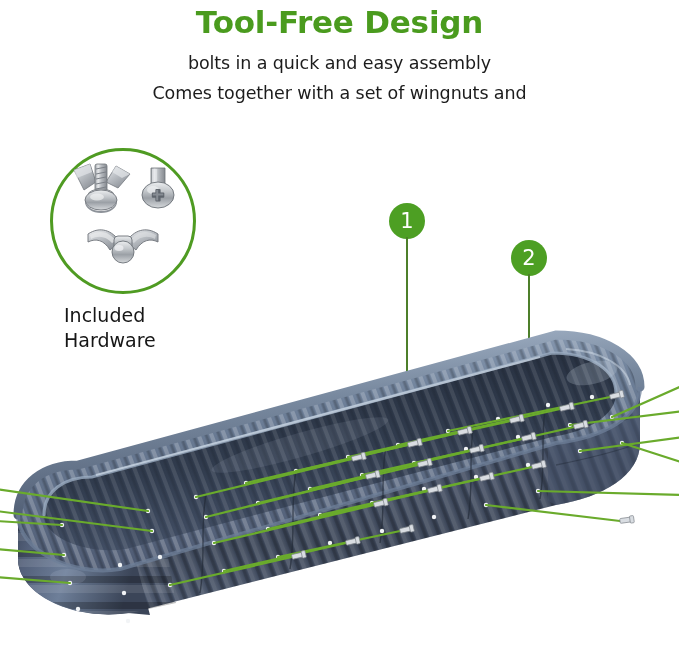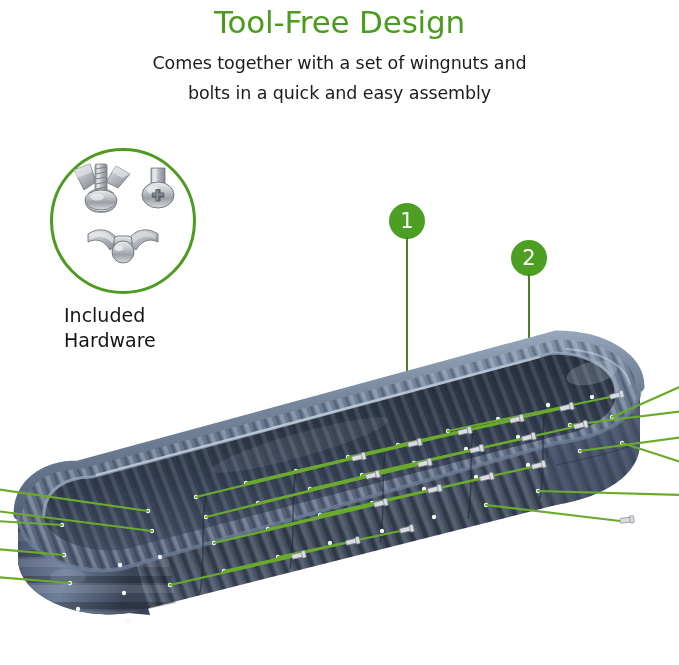--- a/index.html
+++ b/index.html
@@ -20,21 +20,21 @@
     position: absolute;
     top: 0;
     left: 0;
     width: 679px;
     text-align: center;
   }
   #title {
     margin: 0;
     padding-top: 3px;
     font-size: 31px;
-    font-weight: normal;
+    font-weight: bold;
     color: #4a9b1e;
     letter-spacing: -0.2px;
     line-height: 38px;
   }
   #subtitle {
     margin: 0;
     padding-top: 7px;
     font-size: 17.5px;
     font-weight: normal;
     color: #1c1c1c;
@@ -126,22 +126,22 @@
     height: 340px;
   }
   #product svg { display: block; }
 </style>
 </head>
 <body>
 
 <div id="header">
   <h1 id="title">Tool-Free Design</h1>
   <div id="subtitle">
+    <span class="sub-line">bolts in a quick and easy assembly</span>
     <span class="sub-line">Comes together with a set of wingnuts and</span>
-    <span class="sub-line">bolts in a quick and easy assembly</span>
   </div>
 </div>
 
 <div id="hardware-badge">
   <div id="hardware-ring"></div>
   <div id="hardware-icons">
     <svg width="146" height="146" viewBox="0 0 146 146" aria-hidden="true">
       <defs>
         <linearGradient id="metalV" x1="0" y1="0" x2="0" y2="1">
           <stop offset="0%" stop-color="#eceef0"></stop>

